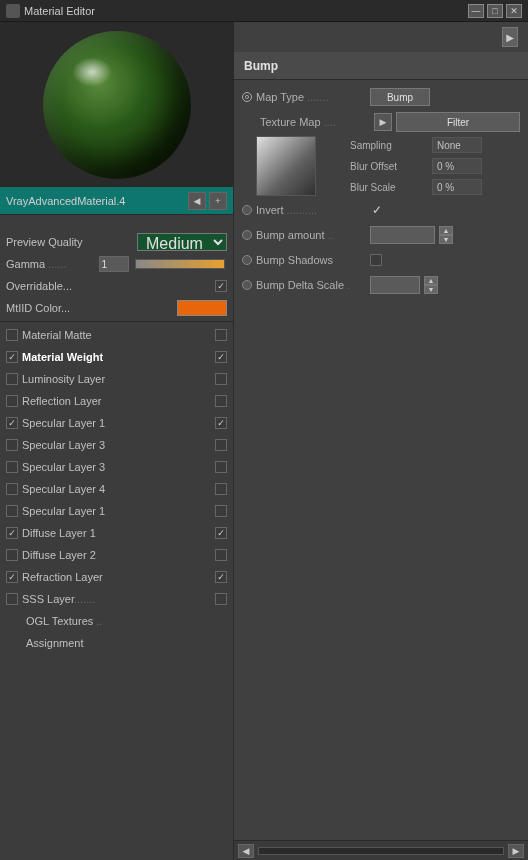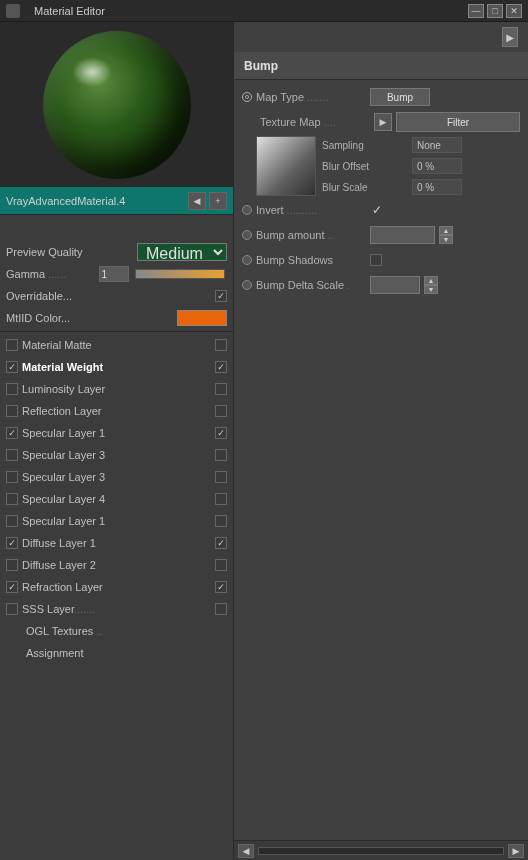--- a/index.html
+++ b/index.html
@@ -13,21 +13,21 @@
       overflow: hidden;
     }
 
     
     .title-bar {
       background: #2a2a2a;
       height: 22px;
       display: flex;
       align-items: center;
       padding: 0 6px;
-      gap: 14px;
+      gap: 4px;
       border-bottom: 1px solid #1a1a1a;
     }
     .title-bar-icon {
       width: 14px;
       height: 14px;
       background: #555;
       border-radius: 2px;
     }
     .title-bar-text {
       color: #ccc;
@@ -124,21 +124,20 @@
       font-size: 9px;
       color: #ccc;
       cursor: pointer;
     }
 
     
     .properties-list {
       flex: 1;
       overflow-y: auto;
       padding: 16px 0;
-      margin-top: 10px;
     }
     .prop-row {
       display: flex;
       align-items: center;
       height: 22px;
       padding: 0 6px;
       gap: 4px;
     }
     .prop-checkbox {
       width: 12px;
@@ -320,22 +319,23 @@
     }
     .texture-props {
       flex: 1;
       display: flex;
       flex-direction: column;
       gap: 3px;
     }
     .texture-prop-row {
       display: flex;
       align-items: center;
-      gap: 20px;
+      gap: 12px;
       height: 18px;
+      margin-left: 28px;
     }
     .texture-prop-label {
       width: 70px;
       color: #b0b0b0;
       font-size: 10px;
     }
     .texture-prop-value {
       color: #c0c0c0;
       font-size: 10px;
       background: #4a4a4a;

